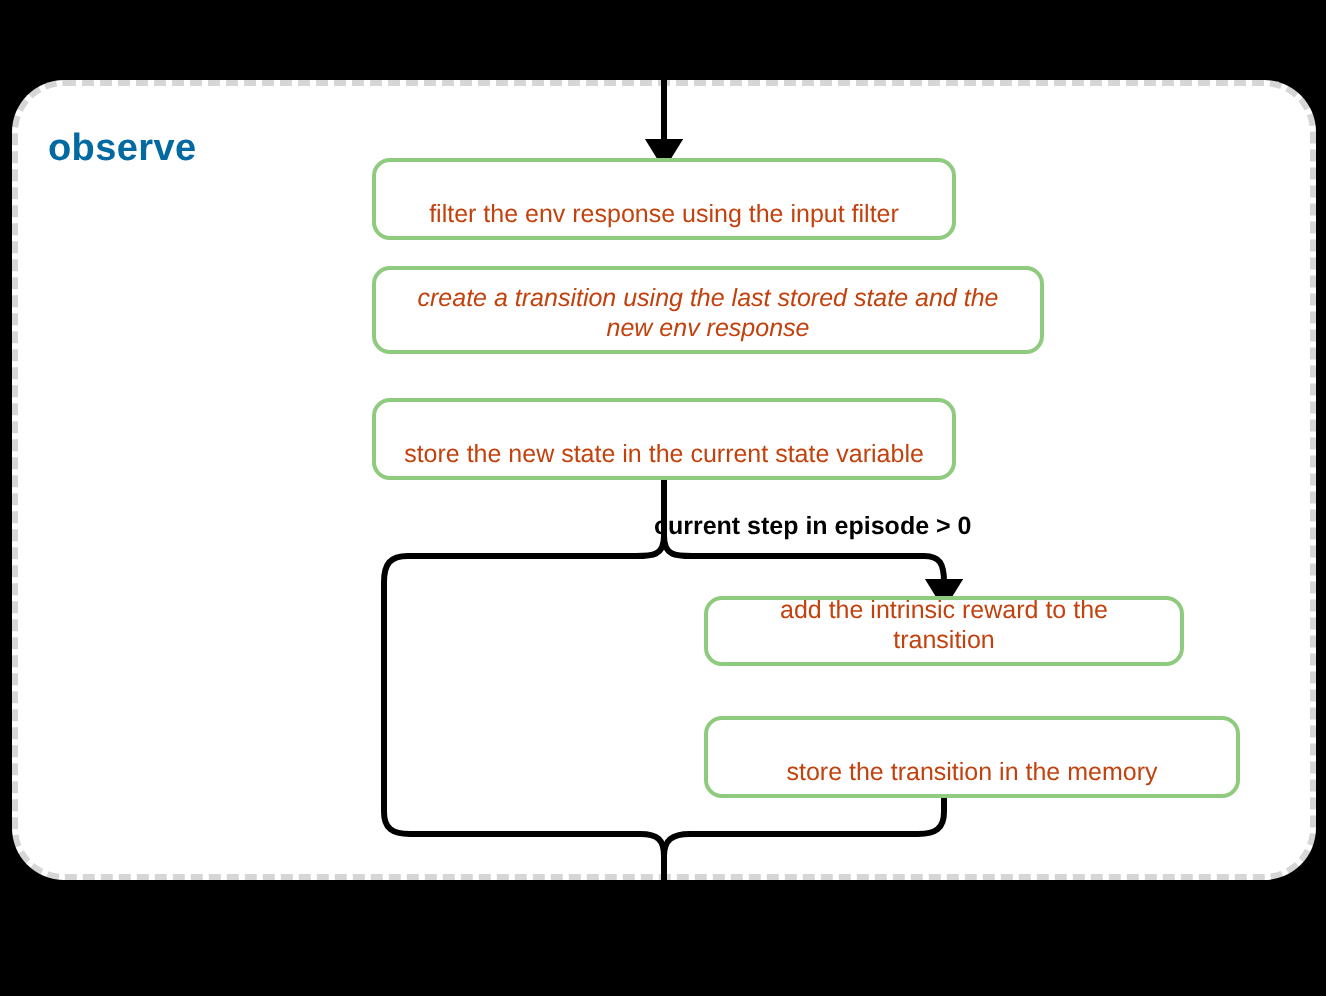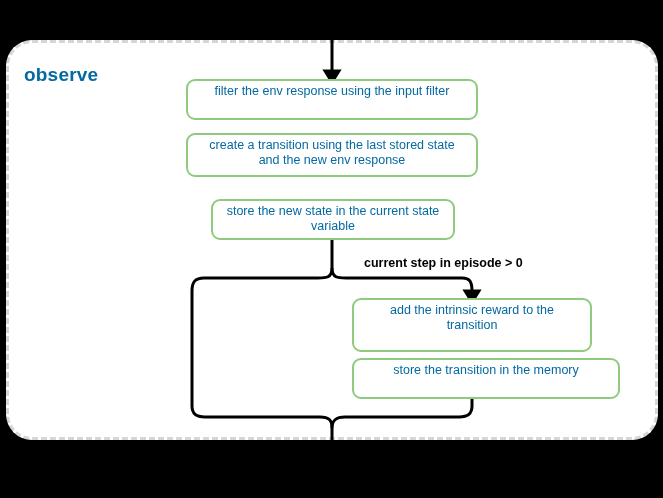--- a/index.html
+++ b/index.html
@@ -32,26 +32,26 @@
     white-space:nowrap;
   }
 
   
   .node{
     position:absolute;
     box-sizing:border-box;
     background:#ffffff;
     border:2.5px solid #8FCB7E;
     border-radius:9px;
-    color:#0369a1;
+    color:#c2410c;
     font-size:12.5px;
     line-height:15px;
     text-align:center;
     display:flex;
-    align-items:flex-start;
+    align-items:flex-end;
     justify-content:center;
     padding:3px 10px;
   }
 
   .cond-label{
     position:absolute;
     font-size:12.5px;
     font-weight:bold;
     color:#000000;
     white-space:nowrap;
@@ -89,31 +89,31 @@
 
     <path d="M472,399 L472,406 C472,414 468,417 459,417 L345,417 C336,417 332,420 332,428" stroke="#000000" stroke-width="3" fill="none"></path>
 
     <path d="M332,428 L332,470" stroke="#000000" stroke-width="3" fill="none"></path>
   </svg>
 
   <div class="node" style="left:186px; top:79px; width:292px; height:41px;">
     <span>filter the env response using the input filter</span>
   </div>
 
-  <div class="node" style="left:186px; top:133px; width:292px; height:44px;">
+  <div class="node" style="left:186px; top:133px; width:336px; height:44px;font-style:italic;">
     <span>create a transition using the last stored state and the new env response</span>
   </div>
 
-  <div class="node" style="left:186px; top:199px; width:244px; height:41px;margin-left:25px;">
+  <div class="node" style="left:186px; top:199px; width:292px; height:41px;">
     <span>store the new state in the current state variable</span>
   </div>
 
-  <div class="node" style="left:352px; top:298px; width:240px; height:54px;">
+  <div class="node" style="left:352px; top:298px; width:240px; height:35px;">
     <span>add the intrinsic reward to the transition</span>
   </div>
 
   <div class="node" style="left:352px; top:358px; width:268px; height:41px;">
     <span>store the transition in the memory</span>
   </div>
 
-  <div class="cond-label" style="left:364px; top:256px;">current step in episode &gt; 0</div>
+  <div class="cond-label" style="left:327px; top:256px;">current step in episode &gt; 0</div>
 
 </div>
 
 </body></html>

